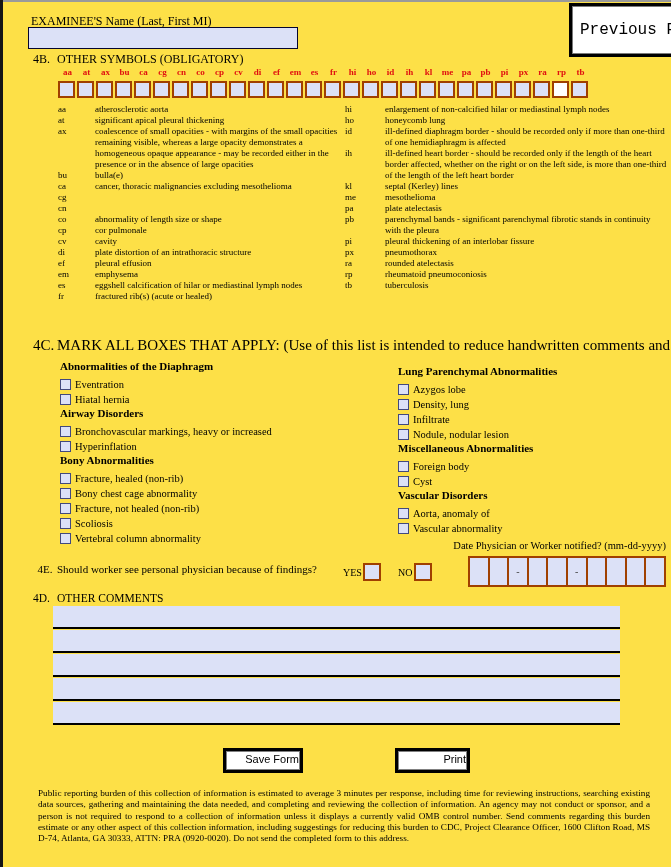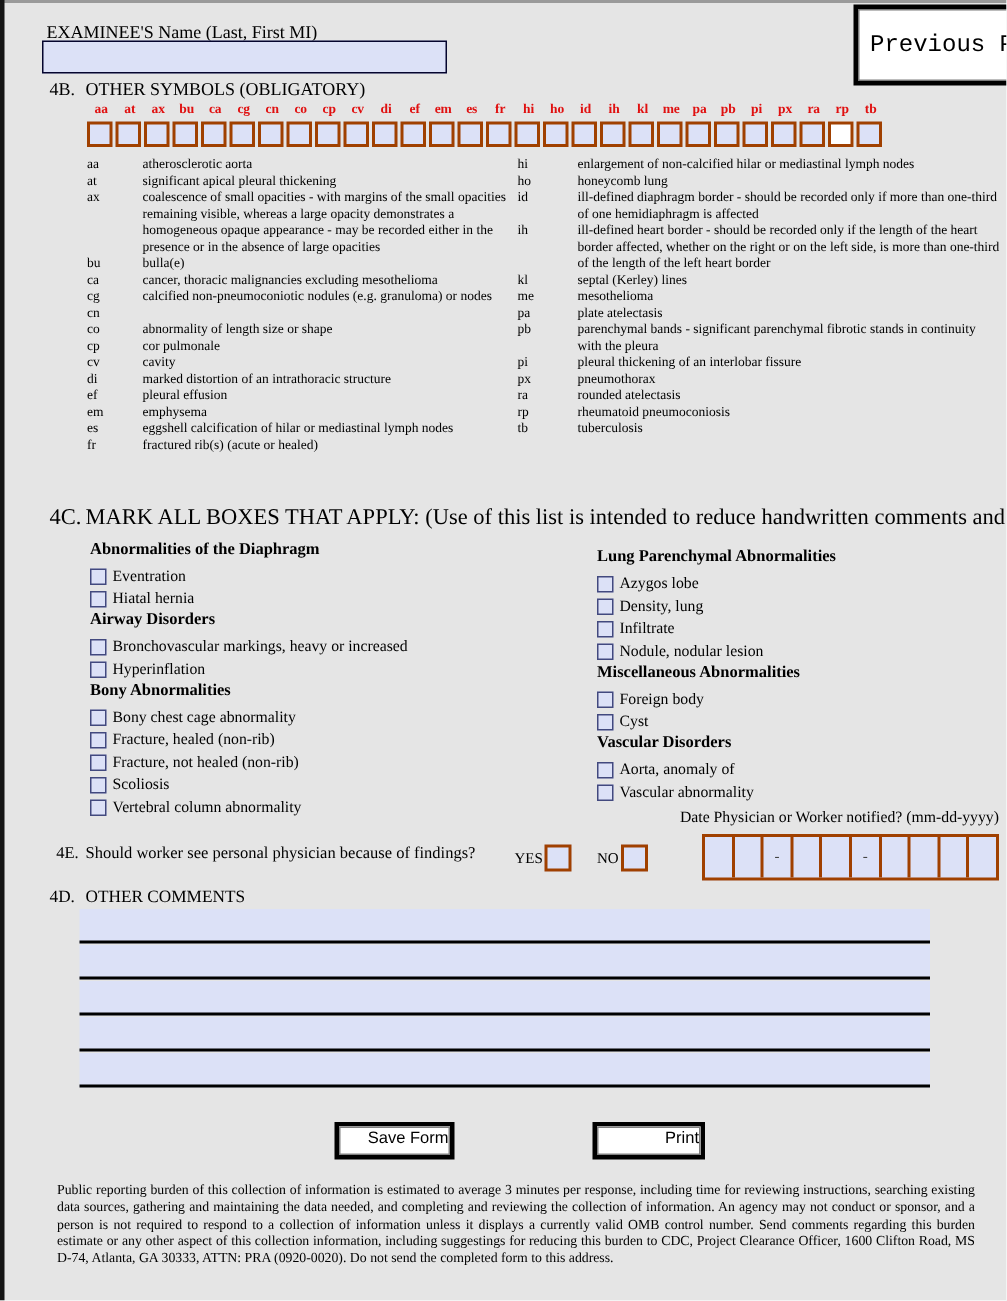--- a/index.html
+++ b/index.html
@@ -1,17 +1,17 @@
 <!DOCTYPE html>
 <html><head>
 <meta charset="utf-8">
 <style>
   html,body { margin:0; padding:0; background:#fff; }
   .page {
-    position:relative; width:671px; height:867px; background:#e5e5e5;
+    position:relative; width:671px; height:867px; background:#fde047;
     font-family:"Liberation Serif", serif; color:#000; overflow:hidden;
     box-shadow: inset 3px 0 0 #151515, inset 0 2px 0 #9a9a9a;
   }
   
   .examinee-label { position:absolute; left:31px; top:14px; font-size:12px; }
   .prev-btn-outer { position:absolute; left:569px; top:3px; border:3px solid #000; background:#fff; cursor:pointer; }
   .prev-btn-face { border:1px solid #7a7a7a; background:#fff; font-family:Liberation Mono, monospace; font-size:16px; padding:14px 7px; white-space:nowrap; }
   .name-input { position:absolute; left:28px; top:27px; width:268px; height:20px; background:#DCE1F7; border:1px solid #05052e; }
 
   
@@ -224,40 +224,39 @@
       <div class="def-row">
         <div class="def-code">bu</div>
         <div class="def-text">bulla(e)</div>
       </div>
       <div class="def-row">
         <div class="def-code">ca</div>
         <div class="def-text">cancer, thoracic malignancies excluding mesothelioma</div>
       </div>
       <div class="def-row">
         <div class="def-code">cg</div>
-        <div class="def-text">calcified non-pneumoconiotic nodules (e.g. granuloma) or nodes</div>
       </div>
       <div class="def-row">
         <div class="def-code">cn</div>
       </div>
       <div class="def-row">
         <div class="def-code">co</div>
         <div class="def-text">abnormality of length size or shape</div>
       </div>
       <div class="def-row">
         <div class="def-code">cp</div>
         <div class="def-text">cor pulmonale</div>
       </div>
       <div class="def-row">
         <div class="def-code">cv</div>
         <div class="def-text">cavity</div>
       </div>
       <div class="def-row">
         <div class="def-code">di</div>
-        <div class="def-text">marked distortion of an intrathoracic structure</div>
+        <div class="def-text">plate distortion of an intrathoracic structure</div>
       </div>
       <div class="def-row">
         <div class="def-code">ef</div>
         <div class="def-text">pleural effusion</div>
       </div>
       <div class="def-row">
         <div class="def-code">em</div>
         <div class="def-text">emphysema</div>
       </div>
       <div class="def-row">
@@ -343,25 +342,25 @@
         <span class="chk"></span>
         <span class="chk-label">Bronchovascular markings, heavy or increased</span>
       </div>
       <div class="chk-row">
         <span class="chk"></span>
         <span class="chk-label">Hyperinflation</span>
       </div>
       <div class="grp-title">Bony Abnormalities</div>
       <div class="chk-row">
         <span class="chk"></span>
+        <span class="chk-label">Fracture, healed (non-rib)</span>
+      </div>
+      <div class="chk-row">
+        <span class="chk"></span>
         <span class="chk-label">Bony chest cage abnormality</span>
-      </div>
-      <div class="chk-row">
-        <span class="chk"></span>
-        <span class="chk-label">Fracture, healed (non-rib)</span>
       </div>
       <div class="chk-row">
         <span class="chk"></span>
         <span class="chk-label">Fracture, not healed (non-rib)</span>
       </div>
       <div class="chk-row">
         <span class="chk"></span>
         <span class="chk-label">Scoliosis</span>
       </div>
       <div class="chk-row">

